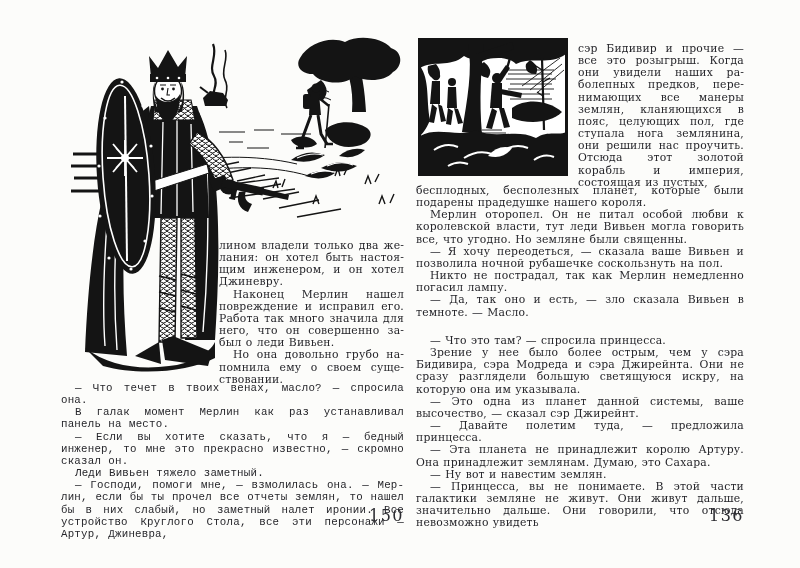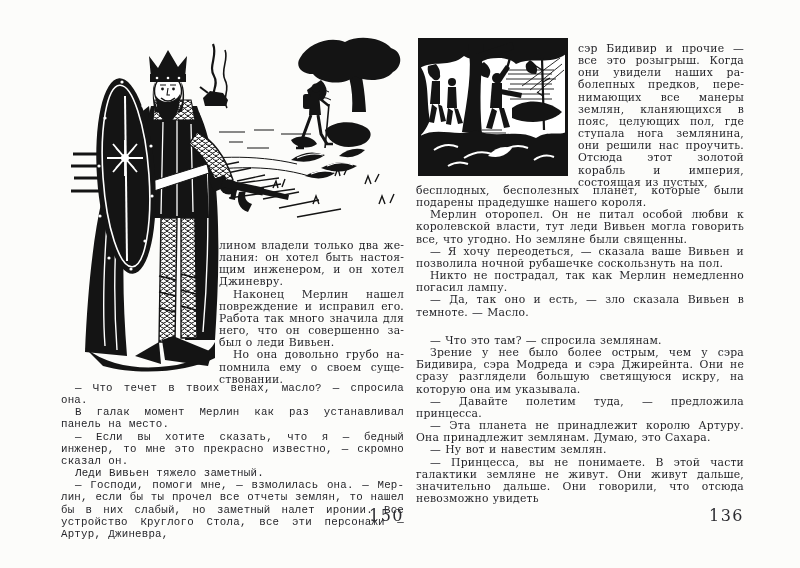--- a/index.html
+++ b/index.html
@@ -264,22 +264,23 @@
 
   <div class="bodytext" id="right-body-top">
       <p class="para noindent">бесплодных, бесполезных планет, которые были подаре­ны прадедушке нашего короля.</p>
       <p class="para ">Мерлин оторопел. Он не питал особой любви к коро­левской власти, тут леди Вивьен могла говорить все, что угодно. Но земляне были священны.</p>
       <p class="para ">— Я хочу переодеться, — сказала ваше Вивьен и позво­лила ночной рубашечке соскользнуть на пол.</p>
       <p class="para ">Никто не пострадал, так как Мерлин немедленно по­гасил лампу.</p>
       <p class="para ">— Да, так оно и есть, — зло сказала Вивьен в темно­те. — Масло.</p>
     </div>
 
   <div class="bodytext" id="right-body-bottom">
-      <p class="para ">— Что это там? — спросила землянам.</p>
+      <p class="para ">— Что это там? — спросила принцесса.</p>
       <p class="para ">Зрение у нее было более острым, чем у сэра Бидивира, сэра Модреда и сэра Джирейнта. Они не сразу разглядели большую светящуюся искру, на которую она им указы­вала.</p>
+      <p class="para ">— Это одна из планет данной системы, ваше высоче­ство, — сказал сэр Джирейнт.</p>
       <p class="para ">— Давайте полетим туда, — предложила принцесса.</p>
       <p class="para ">— Эта планета не принадлежит королю Артуру. Она принадлежит землянам. Думаю, это Сахара.</p>
       <p class="para ">— Ну вот и навестим землян.</p>
       <p class="para ">— Принцесса, вы не понимаете. В этой части галак­тики земляне не живут. Они живут дальше, значительно дальше. Они говорили, что отсюда невозможно увидеть</p>
     </div>
 
   <div class="pagenum">136</div>
 </div>
 
 </body></html>

